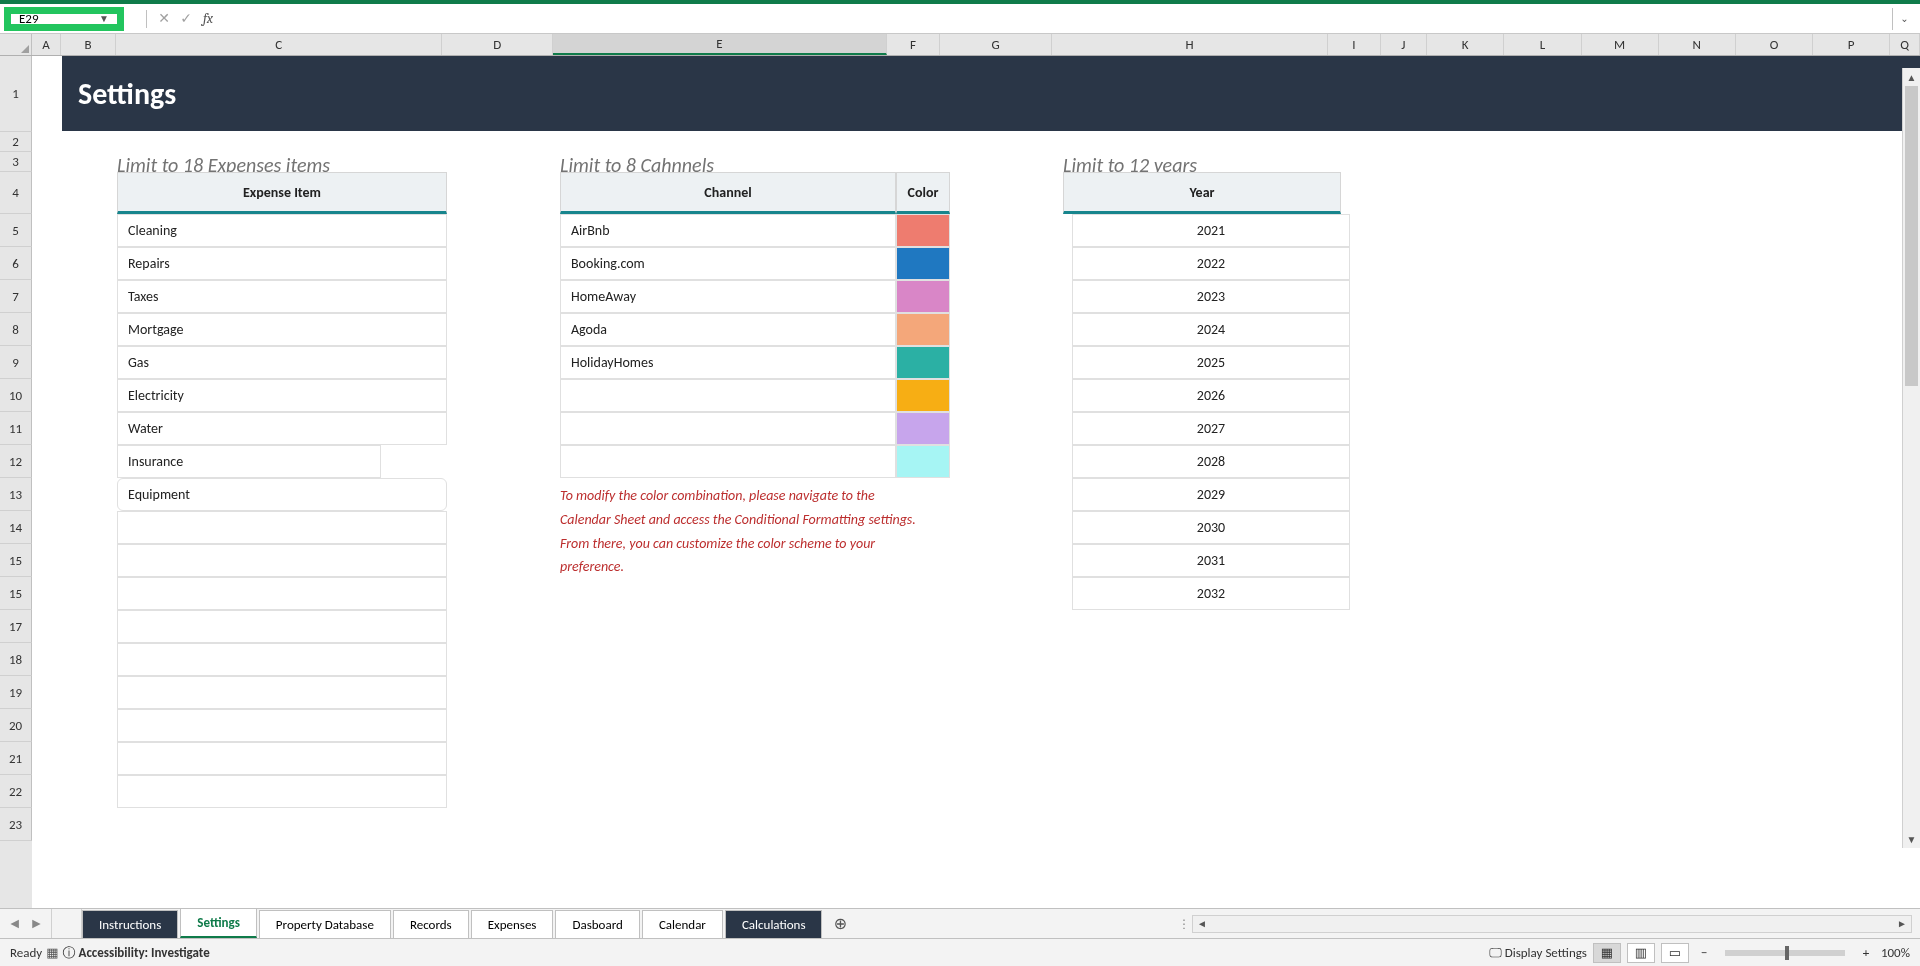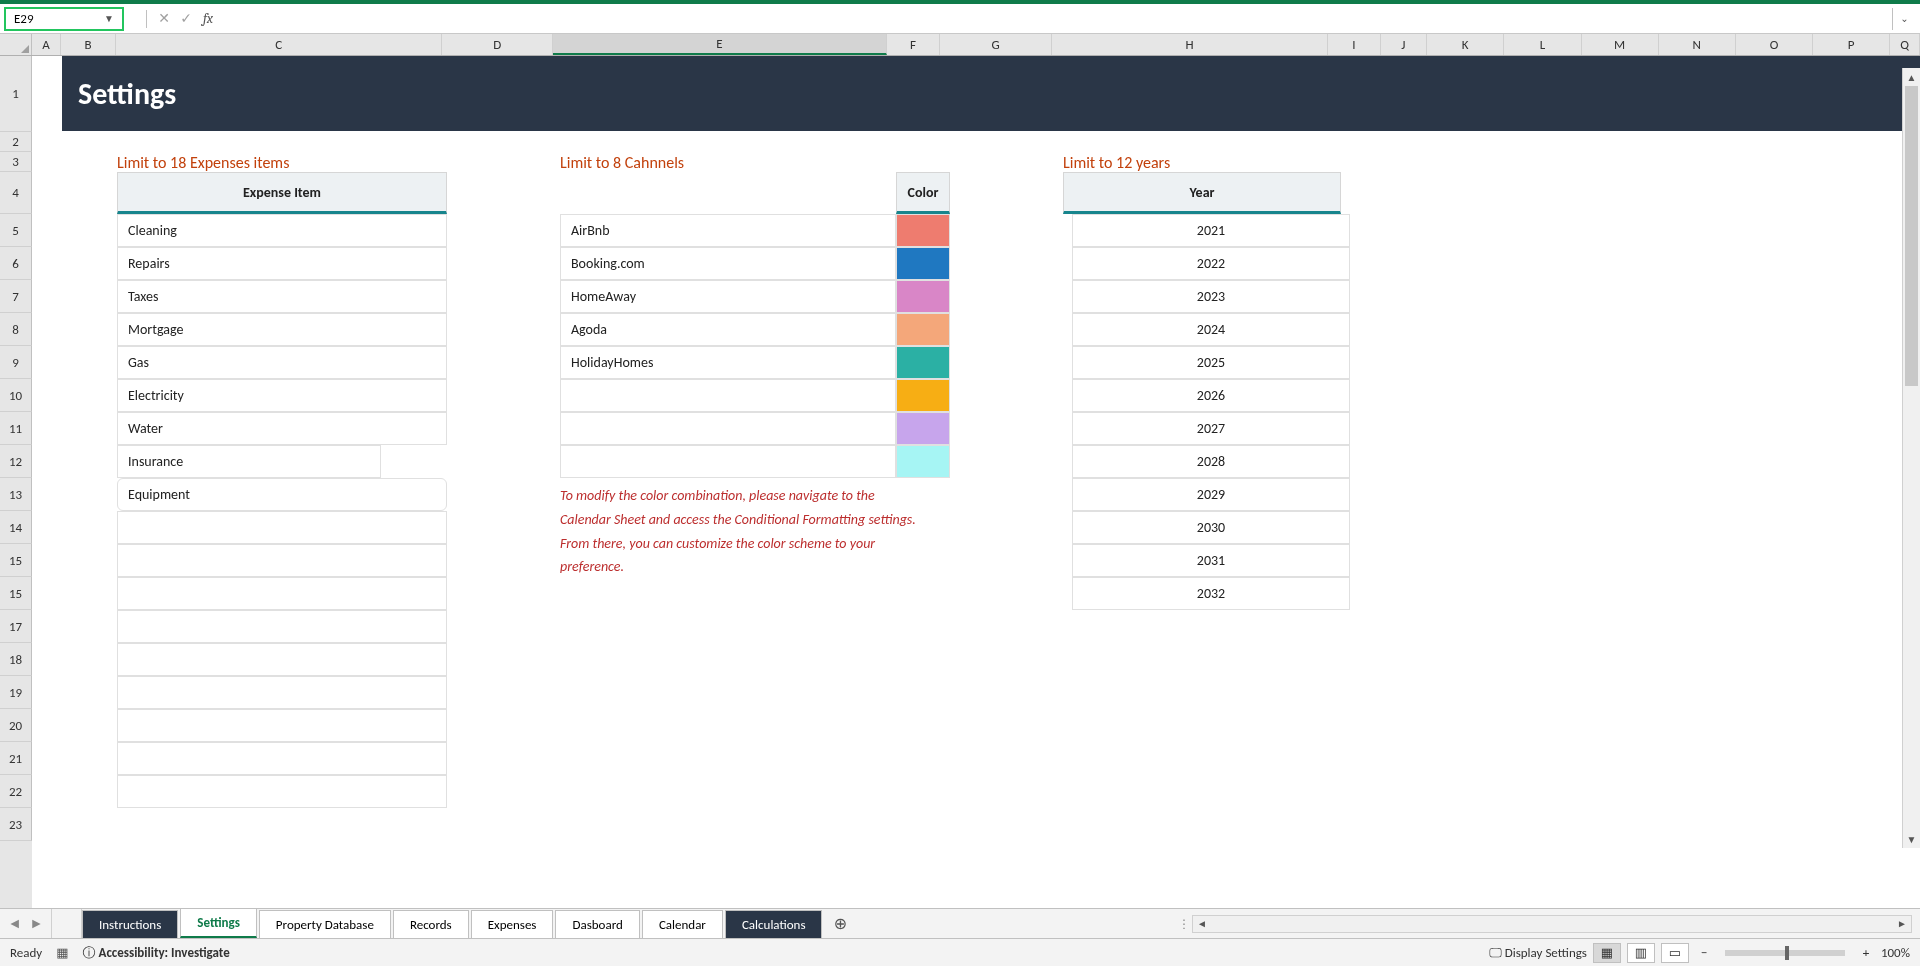--- a/index.html
+++ b/index.html
@@ -25,21 +25,21 @@
   display: flex;
   align-items: center;
   height: 30px;
   border-bottom: 1px solid #c8c8c8;
   background: #fff;
   padding: 2px 4px;
 }
 .name-box {
   width: 120px;
   height: 24px;
-  border: 2px solid #22c55e;
+  border: 7px solid #22c55e;
   background: #fff;
   display: flex;
   align-items: center;
   padding: 0 8px;
   font-size: 13px;
 }
 .name-box-text { flex: 1; }
 .name-box-arrow { font-size: 10px; color: #555; }
 .fb-gap { width: 16px; }
 .fb-divider { width: 1px; height: 18px; background: #c0c0c0; margin: 0 6px; }
@@ -169,22 +169,23 @@
   display: flex;
   align-items: center;
   padding-left: 16px;
   font-size: 30px;
   font-weight: 600;
 }
 
 
 .caption {
   position: absolute;
-  color: #c2410c;
-  font-size: 16px;
+  color: #737373;
+  font-style: italic;
+  font-size: 20px;
 }
 
 
 .tbl-head {
   position: absolute;
   background: #edf1f3;
   border: 1px solid #d6d6d6;
   border-bottom: 3px solid #17858d;
   display: flex;
   align-items: center;
@@ -323,21 +324,21 @@
   left: 0; right: 0; bottom: 0;
   height: 28px;
   background: #f3f3f3;
   border-top: 1px solid #c0c0c0;
   display: flex;
   align-items: center;
   font-size: 13px;
   color: #333;
   padding: 0 10px;
 }
-.status-left { display: flex; align-items: center; gap: 14px; justify-content: center; }
+.status-left { display: flex; align-items: center; gap: 4px; justify-content: center; }
 .status-icon { color: #555; }
 .status-right { margin-left: auto; display: flex; align-items: center; gap: 6px; }
 .view-btn {
   width: 28px; height: 20px;
   border: 1px solid #c0c0c0;
   display: flex; align-items: center; justify-content: center;
   background: #fff;
 }
 .view-btn.active { background: #d8d8d8; }
 .zoom-slider {
@@ -427,20 +428,21 @@
 
     <div class="cells">
       <div class="settings-bar">Settings</div>
 
       <div class="caption" style="left:85px; top:97px;">Limit to 18 Expenses items</div>
       <div class="caption" style="left:528px; top:97px;">Limit to 8 Cahnnels</div>
       <div class="caption" style="left:1031px; top:97px;">Limit to 12 years</div>
 
       <div class="tbl-head" style="left:85px; top:116px; width:330px; height:42px;">Expense Item</div>
 
+      <div class="tbl-head" style="left:528px; top:116px; width:336px; height:42px;">Channel</div>
       <div class="tbl-head" style="left:864px; top:116px; width:54px; height:42px;">Color</div>
 
       <div class="tbl-head" style="left:1031px; top:116px; width:278px; height:42px;">Year</div>
 
       <div id="expense-container">
           <div class="tbl-cell" style="left: 85px; top: 158px; width: 330px; height: 33px;">Cleaning</div>
           <div class="tbl-cell" style="left: 85px; top: 191px; width: 330px; height: 33px;">Repairs</div>
           <div class="tbl-cell" style="left: 85px; top: 224px; width: 330px; height: 33px;">Taxes</div>
           <div class="tbl-cell" style="left: 85px; top: 257px; width: 330px; height: 33px;">Mortgage</div>
           <div class="tbl-cell" style="left: 85px; top: 290px; width: 330px; height: 33px;">Gas</div>

